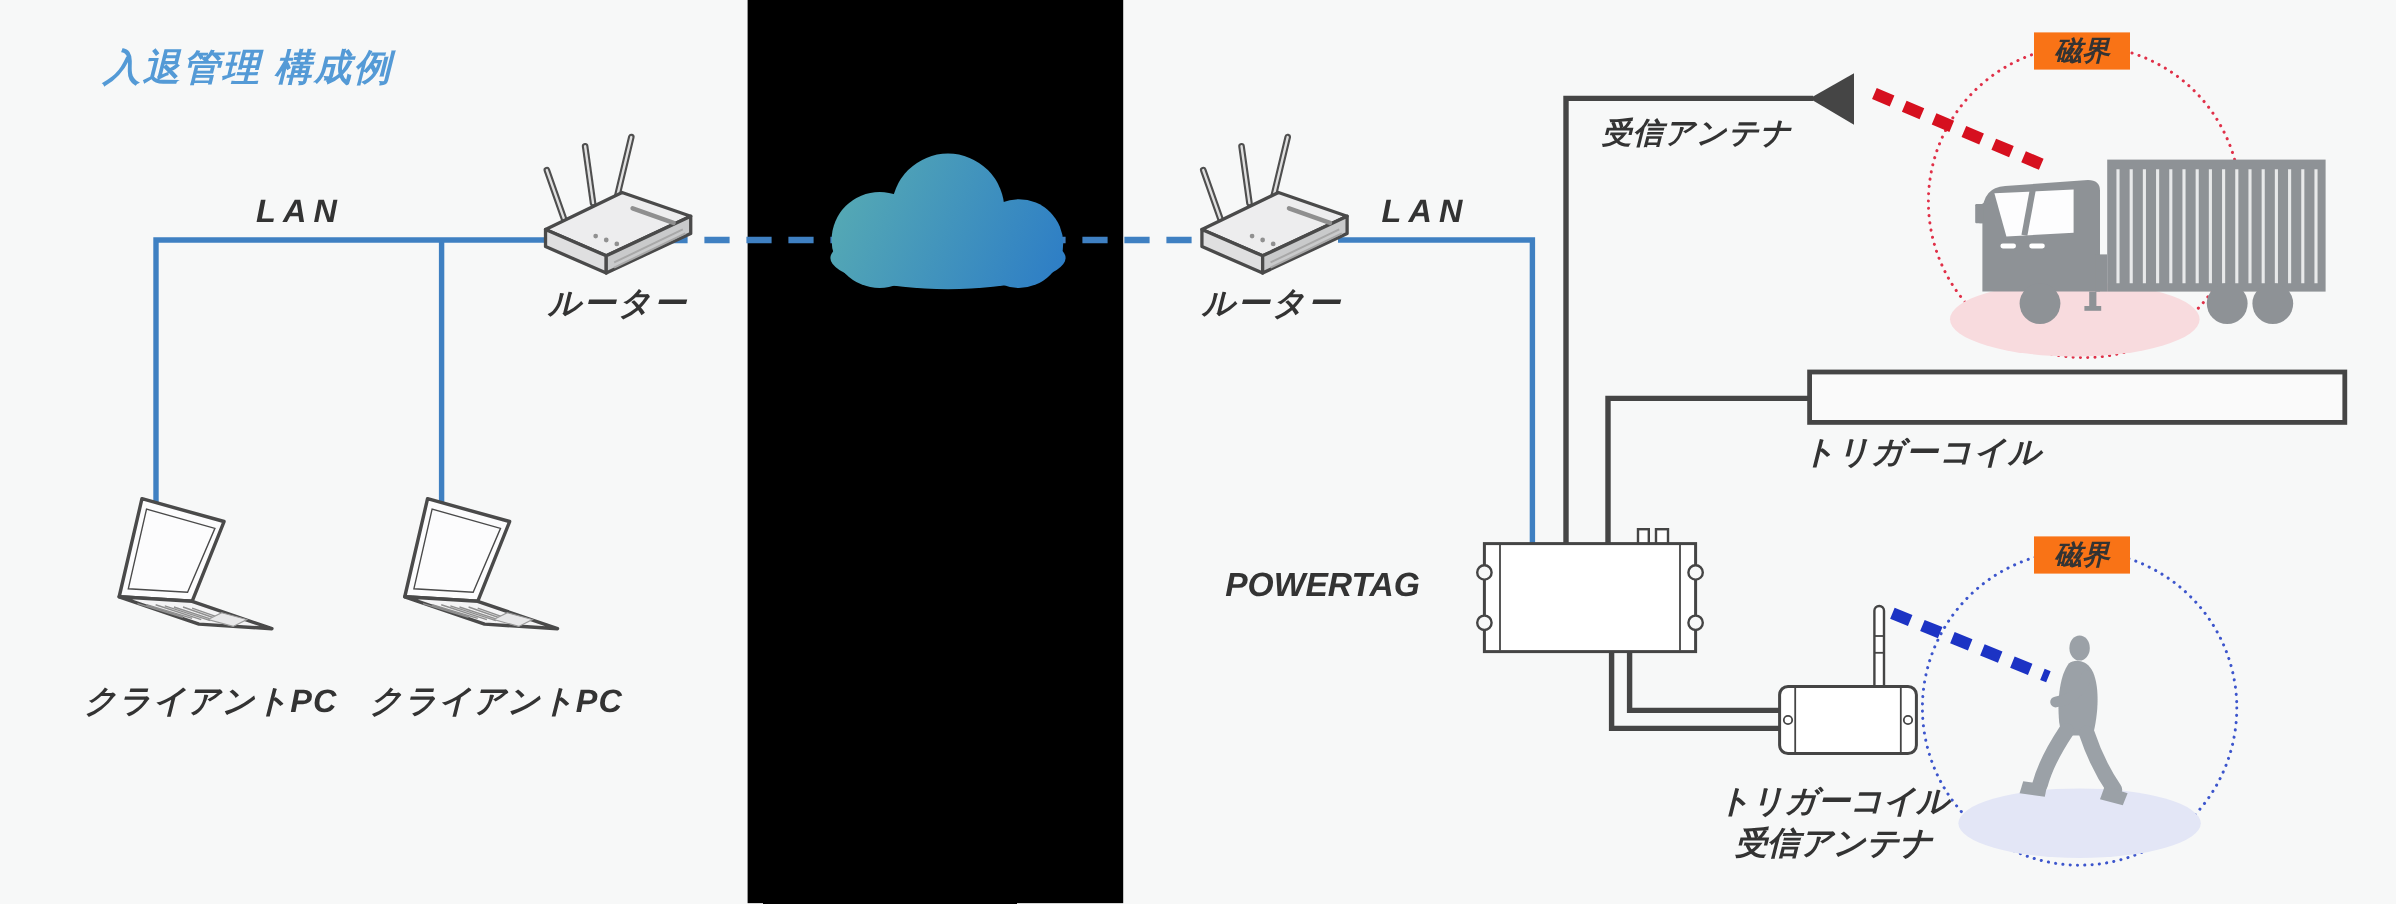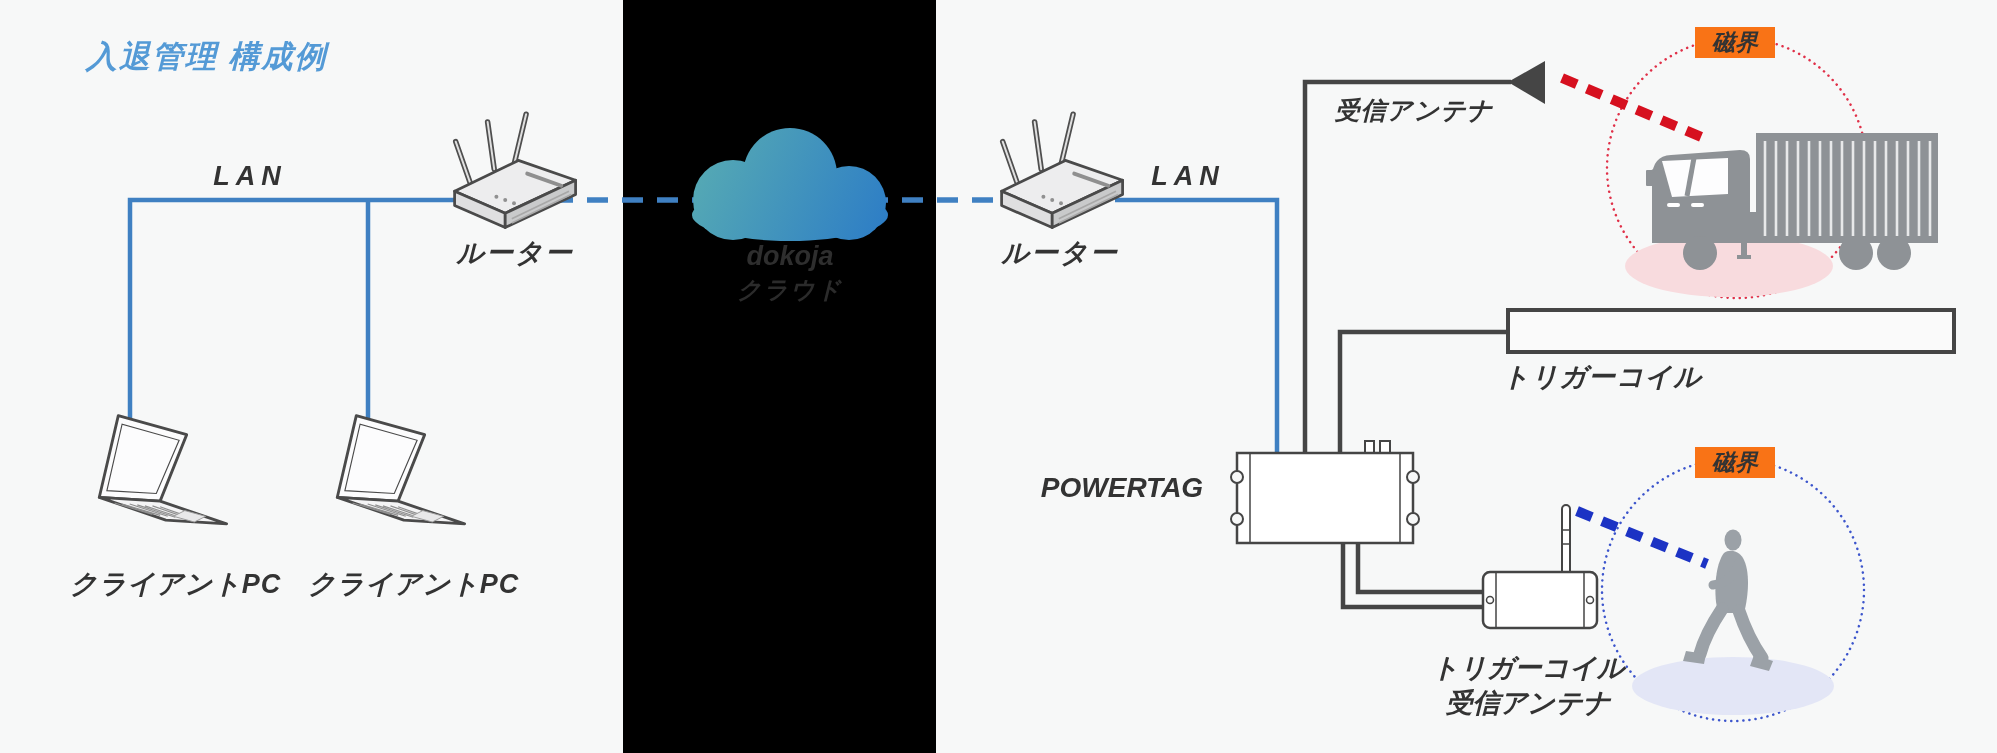--- a/index.html
+++ b/index.html
@@ -15,21 +15,21 @@
   .cloud-name{left:690px;top:241px;width:200px;font-size:27px;color:#2e2e2e;}
   .cloud-type{left:690px;top:274px;width:200px;font-size:24px;color:#2b2b2b;letter-spacing:2px;}
   .cloud-note{left:621px;top:316px;width:317px;font-size:26px;color:#272727;}
   .pc1{left:70px;top:566px;width:186px;font-size:27px;letter-spacing:1px;}
   .pc2{left:308px;top:566px;width:186px;font-size:27px;letter-spacing:1px;}
   .rx-antenna{left:1333px;top:94px;width:162px;font-size:25px;letter-spacing:1px;}
   .field-lbl{font-size:23px;background:#f97316;padding:0 4px;}
   .field-top{left:1695px;top:27px;width:72px;}
   .field-bottom{left:1695px;top:447px;width:72px;}
   .coil-top{left:1502px;top:359px;width:184px;font-size:27px;letter-spacing:1px;}
-  .gateway{left:1021px;top:470px;width:202px;font-size:28px;text-align:center;line-height:35px;}
+  .gateway{left:1021px;top:470px;width:202px;font-size:28px;text-align:left;line-height:35px;}
   .gateway span{display:block;}
   .device-bottom{left:1426px;top:651px;width:204px;font-size:27px;line-height:35px;}
   .device-bottom span{display:block;}
 </style>
 </head>
 <body>
 
 <div class="stage">
 
 <svg width="1997" height="753" viewBox="0 0 1997 753">
@@ -158,22 +158,20 @@
     <path d="M1754,655 L1773,661 L1769,671 L1750,666 Z"></path>
   </g>
   <path d="M1577,511 L1707,564" fill="none" stroke="#1c33c4" stroke-width="10" stroke-dasharray="16 11"></path>
 </svg>
 
 <div class="lbl title">入退管理 構成例</div>
 <div class="lbl lan-left">LAN</div>
 <div class="lbl router-left">ルーター</div>
 <div class="lbl lan-right">LAN</div>
 <div class="lbl router-right">ルーター</div>
-<div class="lbl cloud-name">dokoja</div>
-<div class="lbl cloud-type">クラウド</div>
 <div class="lbl pc1">クライアントPC</div>
 <div class="lbl pc2">クライアントPC</div>
 <div class="lbl rx-antenna">受信アンテナ</div>
 <div class="lbl field-lbl field-top">磁界</div>
 <div class="lbl coil-top">トリガーコイル</div>
 <div class="lbl gateway">
   <span>POWERTAG</span>
 </div>
 <div class="lbl device-bottom">
   <span>トリガーコイル</span>

